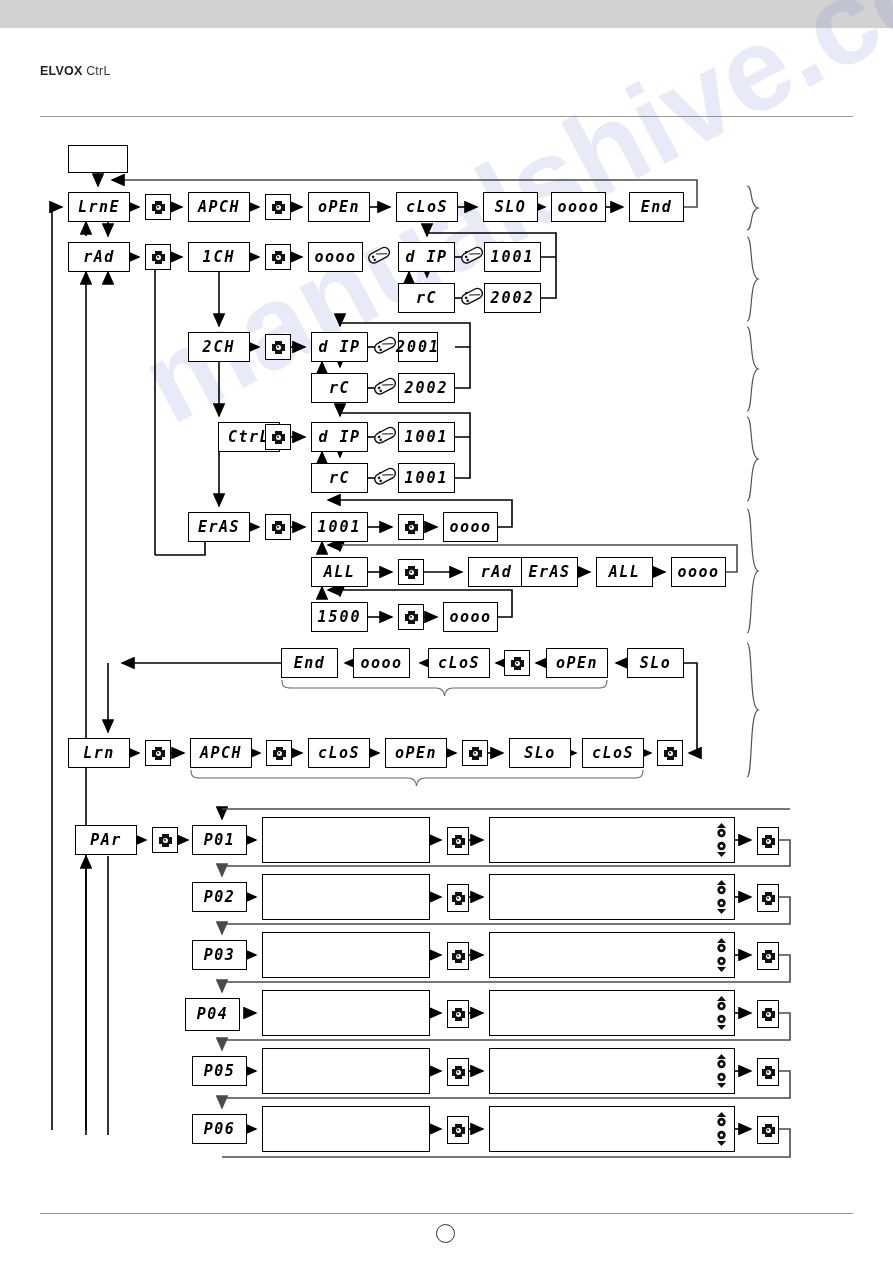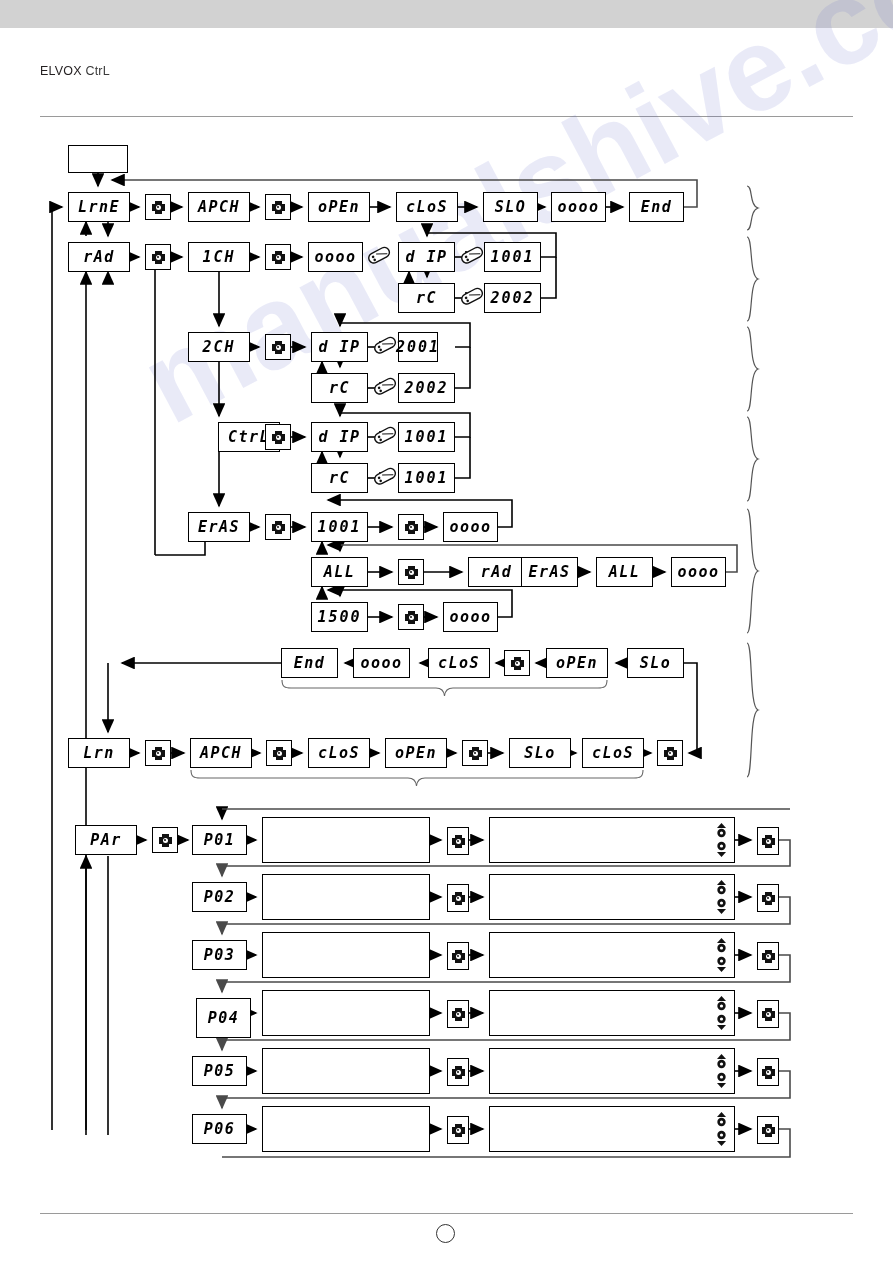--- a/index.html
+++ b/index.html
@@ -17,21 +17,21 @@
     position:absolute; left:0; top:0; width:893px; height:28px;
     background:#d2d2d2;
   }
   .brand-row {
     position:absolute; left:40px; top:60px; width:813px; height:32px;
   }
   .brand-left {
     position:absolute; left:0; top:4px;
     font-size:12.5px; color:#231f20; letter-spacing:.2px;
   }
-  .brand-left b { font-weight:normal; }
+  .brand-left b { font-weight:bold; }
   .brand-left span.light { font-weight:normal; color:#3a3a3a; }
 
   .vimar-logo {
     position:absolute; right:0; top:-8px;
     display:flex; align-items:center; gap:7px;
   }
   .vimar-mark {
     width:28px; height:40px;
     background:linear-gradient(100deg,#8f8f8f 0%,#e9e9e9 35%,#bdbdbd 60%,#6e6e6e 100%);
     border:1.5px solid #1a1a1a;
@@ -644,21 +644,21 @@
         </svg>
       </div>
       <div class="btnbox" style="left: 757px; top: 812px; width: 22px; height: 28px;">
         <div class="glyph">
           <span class="corner" style="top: 0px; left: 0px;"></span>
           <span class="corner" style="top: 0px; right: 0px;"></span>
           <span class="corner" style="bottom: 0px; left: 0px;"></span>
           <span class="corner" style="bottom: 0px; right: 0px;"></span>
         </div>
       </div>
-      <div class="node" style="left: 196px; top: 868px; width: 55px; height: 40px;">P04</div>
+      <div class="node" style="left: 185px; top: 868px; width: 55px; height: 33px;">P04</div>
       <div class="node blank" style="left: 262px; top: 860px; width: 168px; height: 46px;"></div>
       <div class="btnbox" style="left: 447px; top: 870px; width: 22px; height: 28px;">
         <div class="glyph">
           <span class="corner" style="top: 0px; left: 0px;"></span>
           <span class="corner" style="top: 0px; right: 0px;"></span>
           <span class="corner" style="bottom: 0px; left: 0px;"></span>
           <span class="corner" style="bottom: 0px; right: 0px;"></span>
         </div>
       </div>
       <div class="node blank" style="left: 489px; top: 860px; width: 246px; height: 46px;"></div>

